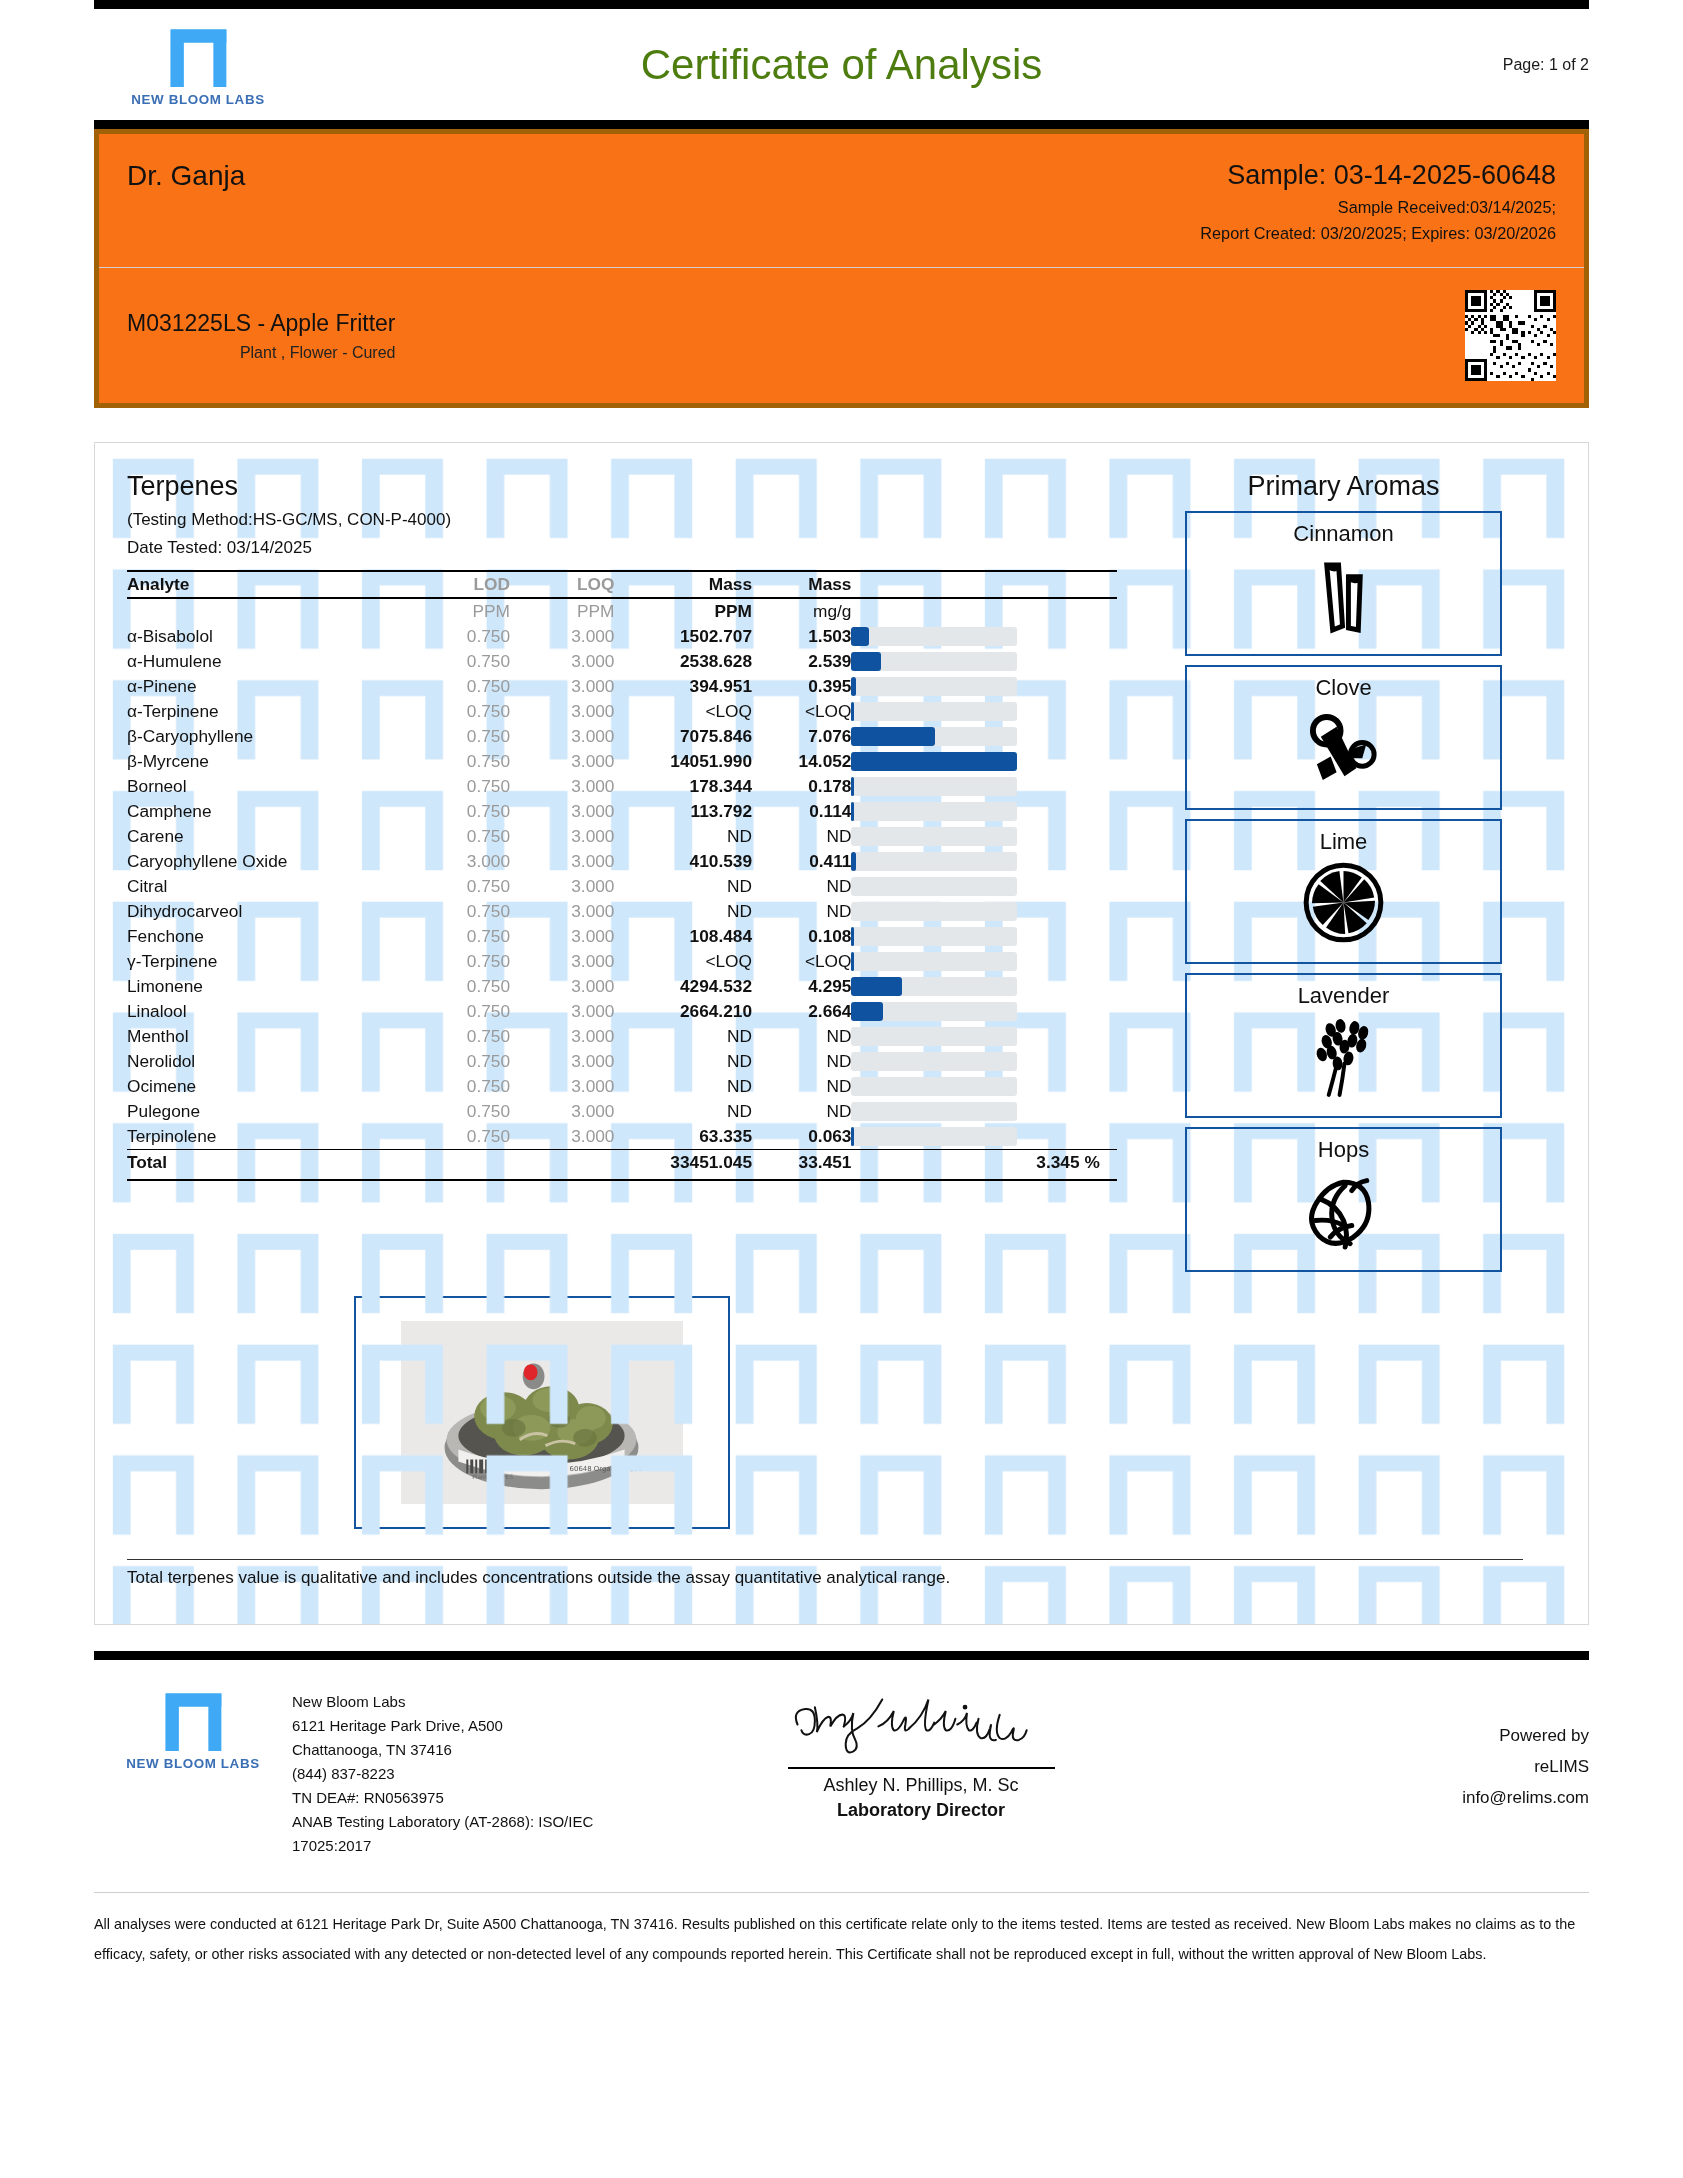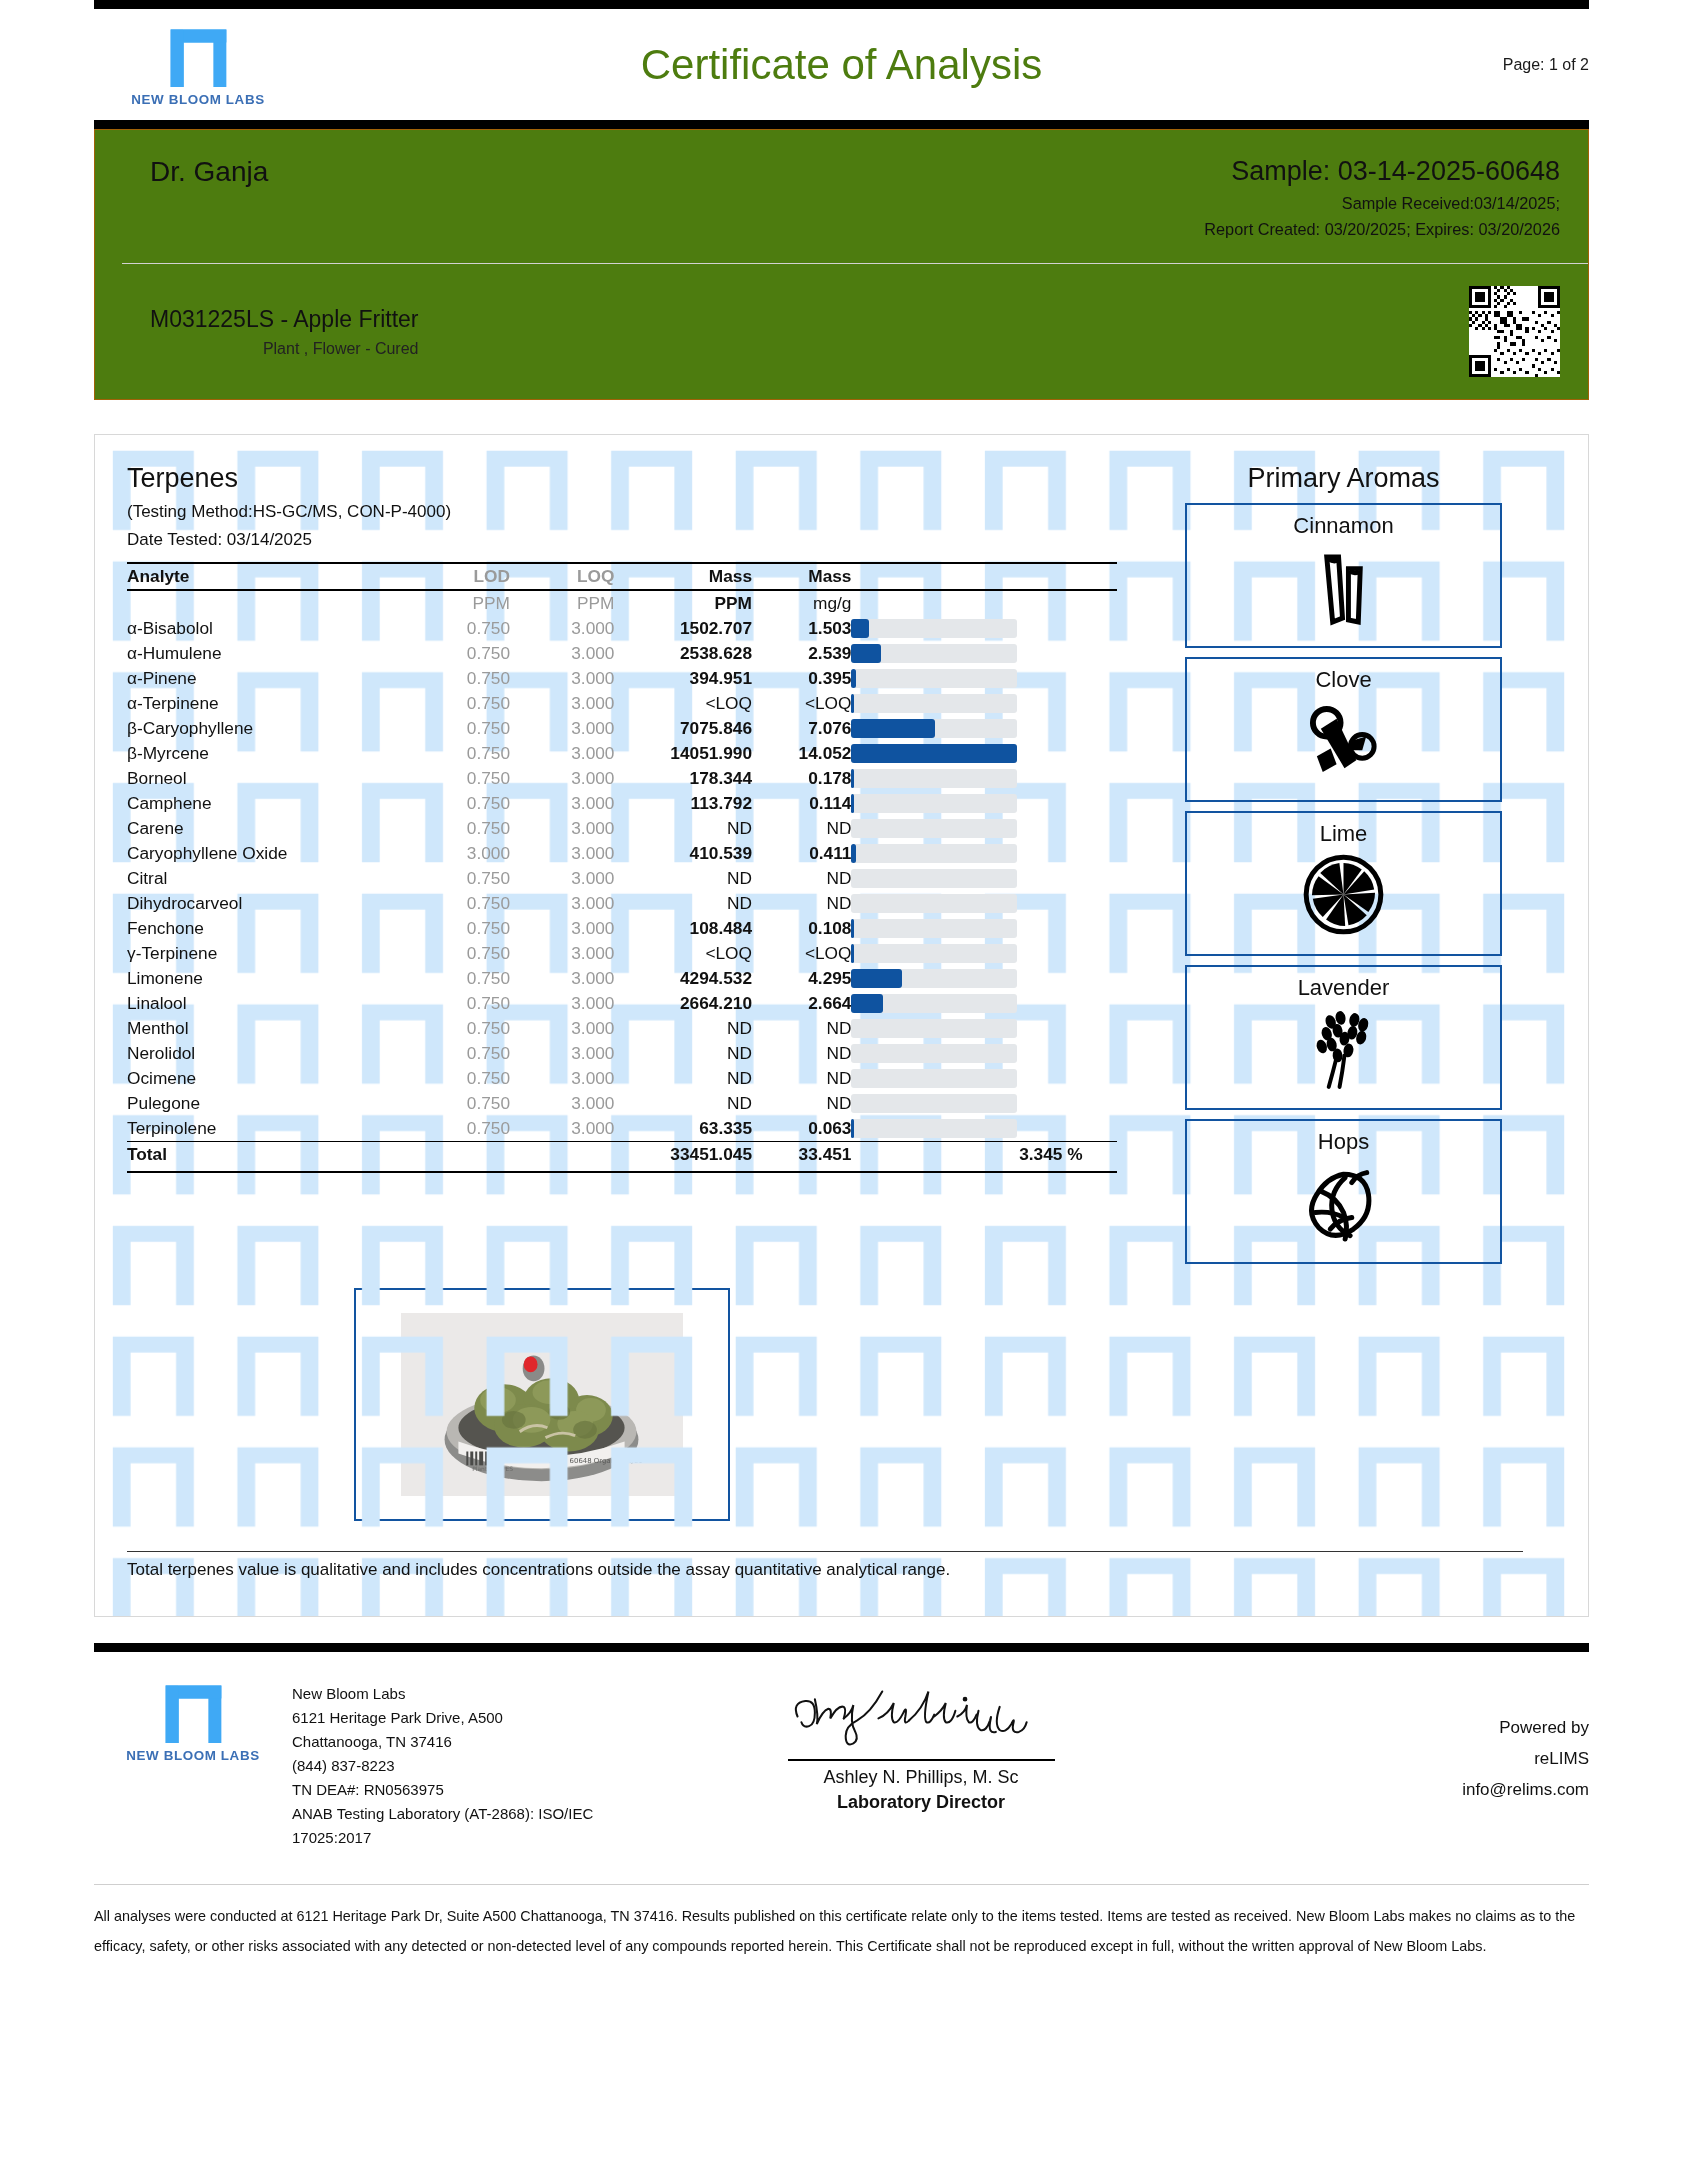--- a/index.html
+++ b/index.html
@@ -18,21 +18,21 @@
 
   
   .masthead { position: relative; height: 111px; display: flex; align-items: center; }
   .logo-wrap { width: 208px; display: flex; flex-direction: column; align-items: center; }
   .logo-mark { width: 95px; height: 65px; }
   .logo-text { font-size: 13.4px; font-weight: 700; letter-spacing: 0.6px; color: #3b6fb5; margin-top: 5px; }
   .coa-title { position: absolute; left: 0; right: 0; text-align: center; font-size: 42px; font-weight: 400; color: #4d7c0f; }
   .page-num { position: absolute; right: 0; font-size: 16px; color: #1a1a1a; }
 
   
-  .panel { border: 1px solid #a16207; background: #4d7c0f; padding-left: 27px; }
+  .panel { border: 5px solid #a16207; background: #f97316; }
   .panel-client { display: flex; justify-content: space-between; padding: 26px 28px 24px 28px; }
   .client-name { font-size: 28px; font-weight: 400; }
   .sample-col { text-align: right; }
   .sample-id { font-size: 27px; font-weight: 400; white-space: nowrap; }
   .sample-sub { font-size: 16.3px; margin-top: 7px; white-space: nowrap; }
 
   .panel-sample { display: flex; justify-content: space-between; align-items: center;
                   padding: 22px 28px 22px 28px; border-top: 1px solid #d2d2d2; text-align: right; }
   .sample-title { font-size: 23px; }
   .sample-matrix { font-size: 16px; margin-top: 7px; color: #222; }
@@ -57,21 +57,21 @@
                   padding: 7px 0 6px 0; font-weight: 700; }
   .unit-row td { padding-top: 5px; padding-bottom: 3px; }
   th.c-analyte, td.c-analyte { text-align: left; width: 312px; padding-left: 22px; }
   th.c-lod, td.c-lod, th.c-loq, td.c-loq { text-align: right; width: 117px; color: #9a9a9a; }
   th.c-lod, th.c-loq { color: #9a9a9a; font-weight: 700; }
   th.c-mass1, td.c-mass1 { text-align: right; width: 149px; padding-left: 40px; }
   th.c-mass2, td.c-mass2 { text-align: right; width: 109px; }
   td.c-mass1, td.c-mass2 { font-weight: 700; }
   td.nd { font-weight: 400; }
   th.c-bar, td.c-bar { width: 168px; padding-left: 16px; }
-  th.c-pct, td.c-pct { width: 109px; text-align: left; }
+  th.c-pct, td.c-pct { width: 109px; text-align: center; }
 
   .bar-track { position: relative; height: 19px; background: #e4e7ea; border-radius: 3px; width: 166px; }
   .bar-fill  { position: absolute; left: 0; top: 0; bottom: 0; background: #0f53a0; border-radius: 3px; }
 
   .total-row td { border-top: 1.6px solid #000; font-weight: 700; padding-top: 4px; font-size: 18px; }
   .total-underline { border-bottom: 2.5px solid #000; height: 6px; width: 990px; }
 
   
   .aroma-title { font-size: 27px; font-weight: 400; text-align: center; }
   .aroma-box { border: 2px solid #1254a0; height: 145px; margin-top: 9px;

